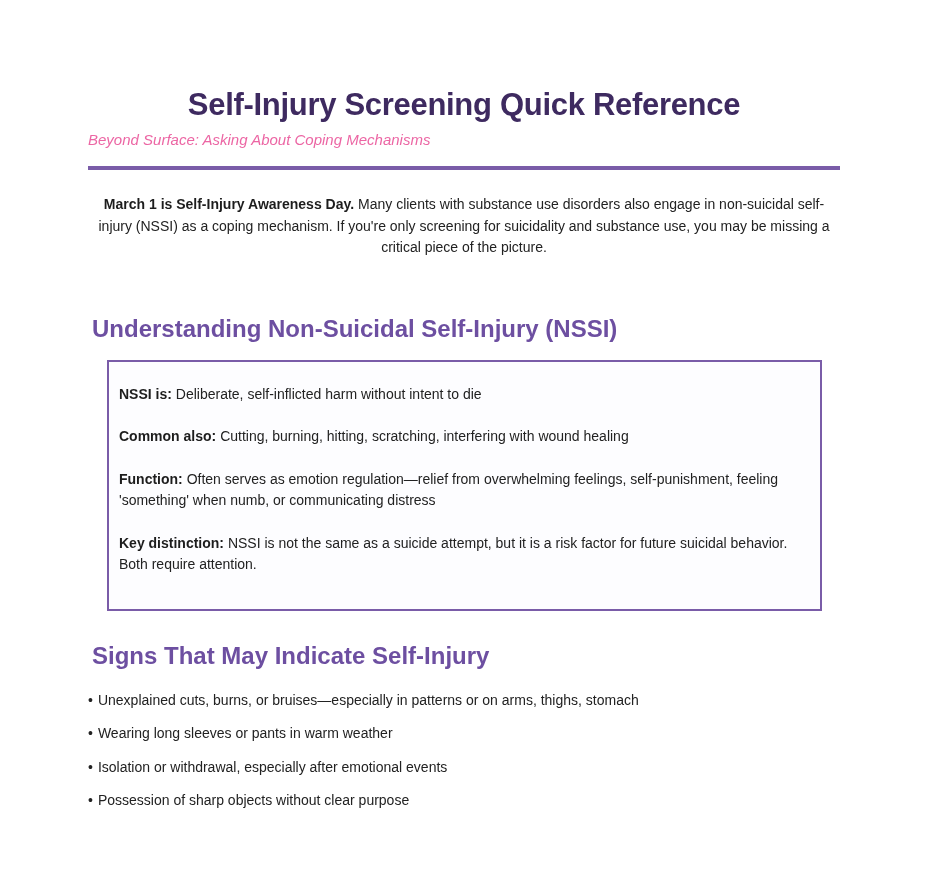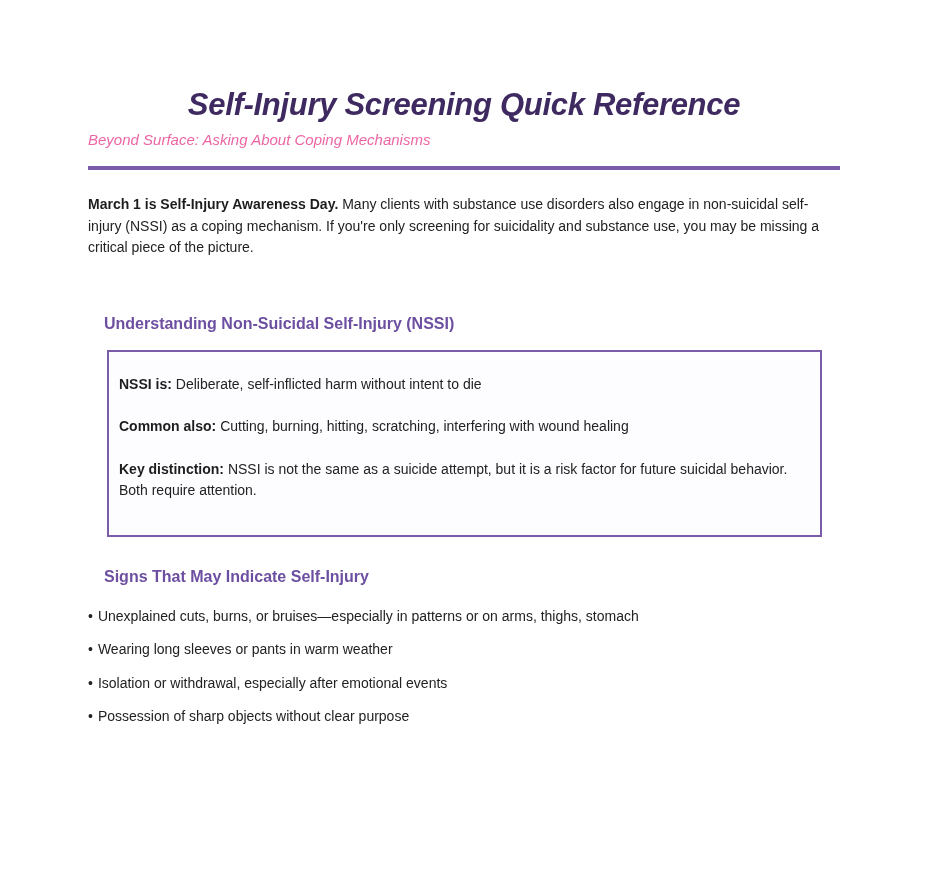--- a/index.html
+++ b/index.html
@@ -19,21 +19,20 @@
     width: 752px;
   }
   .doc-title {
     margin: 0;
     text-align: center;
     font-size: 31px;
     font-weight: bold;
     line-height: 1.1;
     color: #3e2a60;
     letter-spacing: -0.3px;
-    font-style: italic;
   }
   .doc-subtitle {
     margin: 9px 0 0 0;
     text-align: left;
     font-style: italic;
     font-size: 15px;
     color: #ec66a4;
   }
   .doc-byline {
     margin: 31px 0 0 0;
@@ -45,25 +44,26 @@
     height: 4px;
     background: #7a5ca8;
     border: none;
     margin: 18px 0 0 0;
   }
   .intro {
     margin: 24px 0 16px 0;
     font-size: 14px;
     line-height: 21.5px;
     color: #222222;
+    text-align: center;
   }
   .intro b { color: #1d1d1d; }
   .section-heading {
-    margin: 56px 0 0 16px;
-    font-size: 16px;
+    margin: 56px 0 0 4px;
+    font-size: 24px;
     font-weight: bold;
     color: #6d4fa1;
   }
   .section-heading.second {
     margin-top: 31px;
   }
   .nssi-box {
     box-sizing: border-box;
     margin: 17px 0 0 19px;
     width: 715px;
@@ -103,20 +103,21 @@
 
   <hr class="rule">
 
   <p class="intro"><b>March 1 is Self-Injury Awareness Day.</b> <span>Many clients with substance use disorders also engage in non-suicidal self-injury (NSSI) as a coping mechanism. If you're only screening for suicidality and substance use, you may be missing a critical piece of the picture.</span></p>
 
   <h2 class="section-heading">Understanding Non-Suicidal Self-Injury (NSSI)</h2>
 
   <div class="nssi-box">
     <p><b>NSSI is:</b> <span>Deliberate, self-inflicted harm without intent to die</span></p>
     <p><b>Common also:</b> <span>Cutting, burning, hitting, scratching, interfering with wound healing</span></p>
+    <p><b>Function:</b> <span>Often serves as emotion regulation—relief from overwhelming feelings, self-punishment, feeling 'something' when numb, or communicating distress</span></p>
     <p><b>Key distinction:</b> <span>NSSI is not the same as a suicide attempt, but it is a risk factor for future suicidal behavior. Both require attention.</span></p>
   </div>
 
   <h2 class="section-heading second">Signs That May Indicate Self-Injury</h2>
 
   <div class="bullet-list">
     <p class="bullet"><span class="marker">•</span><span>Unexplained cuts, burns, or bruises—especially in patterns or on arms, thighs, stomach</span></p>
     <p class="bullet"><span class="marker">•</span><span>Wearing long sleeves or pants in warm weather</span></p>
     <p class="bullet"><span class="marker">•</span><span>Isolation or withdrawal, especially after emotional events</span></p>
     <p class="bullet"><span class="marker">•</span><span>Possession of sharp objects without clear purpose</span></p>

